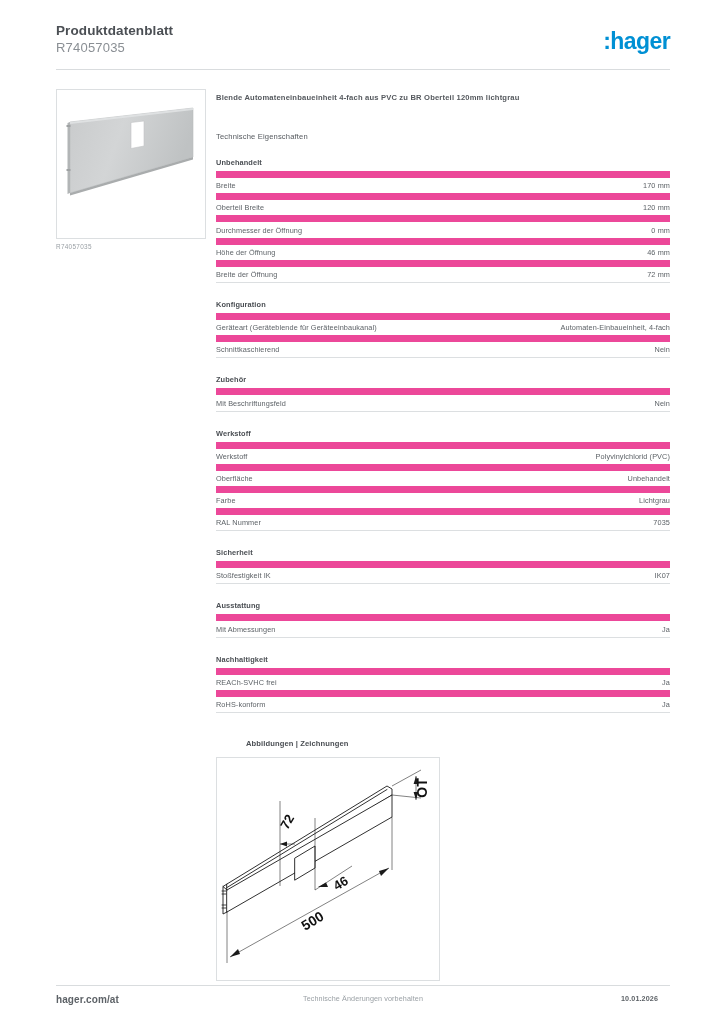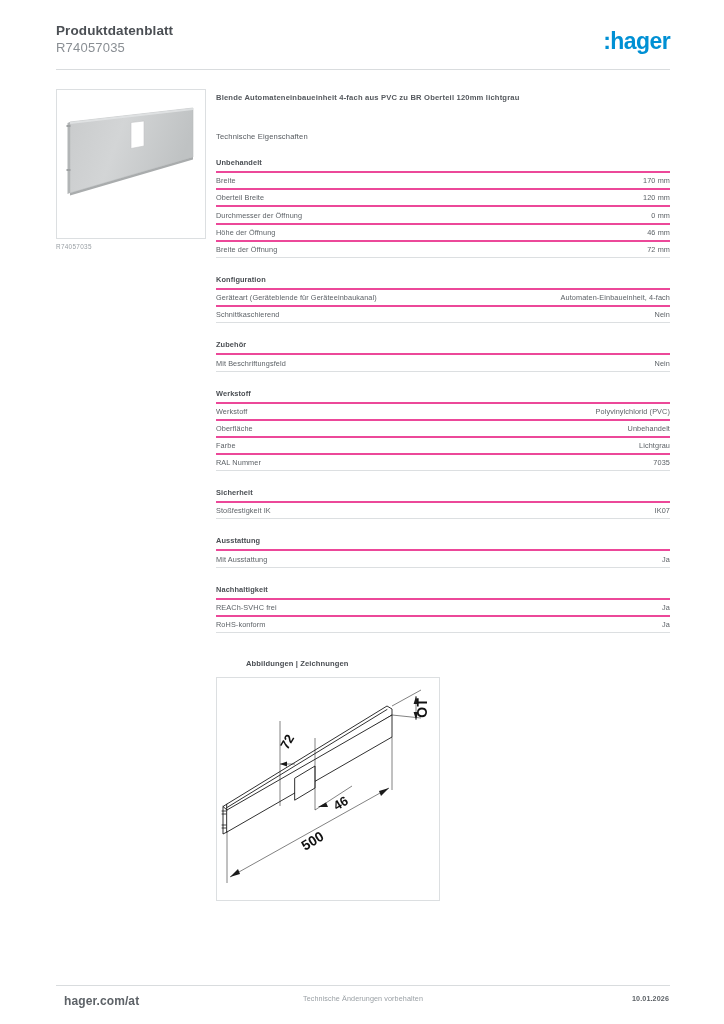--- a/index.html
+++ b/index.html
@@ -98,21 +98,21 @@
     font-weight: bold;
     color: #4b4f54;
     letter-spacing: 0.1px;
     padding-bottom: 4px;
   }
   .spec-table {
     width: 100%;
     border-collapse: collapse;
     table-layout: fixed;
   }
-  .spec-table tr { border-top: 2px solid #ec4899; }
+  .spec-table tr { border-top: 7px solid #ec4899; }
   .spec-table tr:last-child { border-bottom: 1px solid #dcdfe1; }
   .spec-table td {
     font-size: 7.3px;
     color: #5d6267;
     padding: 3.2px 0 3.0px 0;
     letter-spacing: 0.1px;
     vertical-align: middle;
   }
   .spec-table td.k { text-align: left; width: 62%; }
   .spec-table td.v { text-align: right; width: 38%; }
@@ -140,31 +140,31 @@
     left: 56px; top: 985px;
     width: 614px; height: 1px;
     background: #d9dcde;
   }
   .footer {
     position: absolute;
     left: 56px; top: 994px;
     width: 614px; height: 14px;
   }
   .f-left {
-    position: absolute; left: 8px; top: 0;
-    font-size: 12px; font-weight: bold;
+    position: absolute; left: 0; top: 0;
+    font-size: 10px; font-weight: bold;
     color: #5d6267; letter-spacing: 0.1px;
   }
   .f-mid {
     position: absolute; left: 0; right: 0; top: 0;
     text-align: center;
     font-size: 7.2px; color: #9aa0a5; letter-spacing: 0.1px;
   }
   .f-right {
-    position: absolute; right: 1px; top: 0;
+    position: absolute; right: 12px; top: 0;
     font-size: 7.2px; font-weight: bold;
     color: #5d6267; letter-spacing: 0.1px;
   }
 </style>
 </head>
 <body>
 
 <div class="page">
 
   <div class="header">
@@ -295,21 +295,21 @@
             </tr>
       </tbody>
         </table>
     </div>
 
     <div class="section">
       <div class="section-title">Ausstattung</div>
       <table class="spec-table">
           <tbody>
         <tr>
-          <td class="k">Mit Ausstattung</td>
+          <td class="k">Mit Abmessungen</td>
           <td class="v">Ja</td>
             </tr>
       </tbody>
         </table>
     </div>
 
     <div class="section">
       <div class="section-title">Nachhaltigkeit</div>
       <table class="spec-table">
           <tbody>

